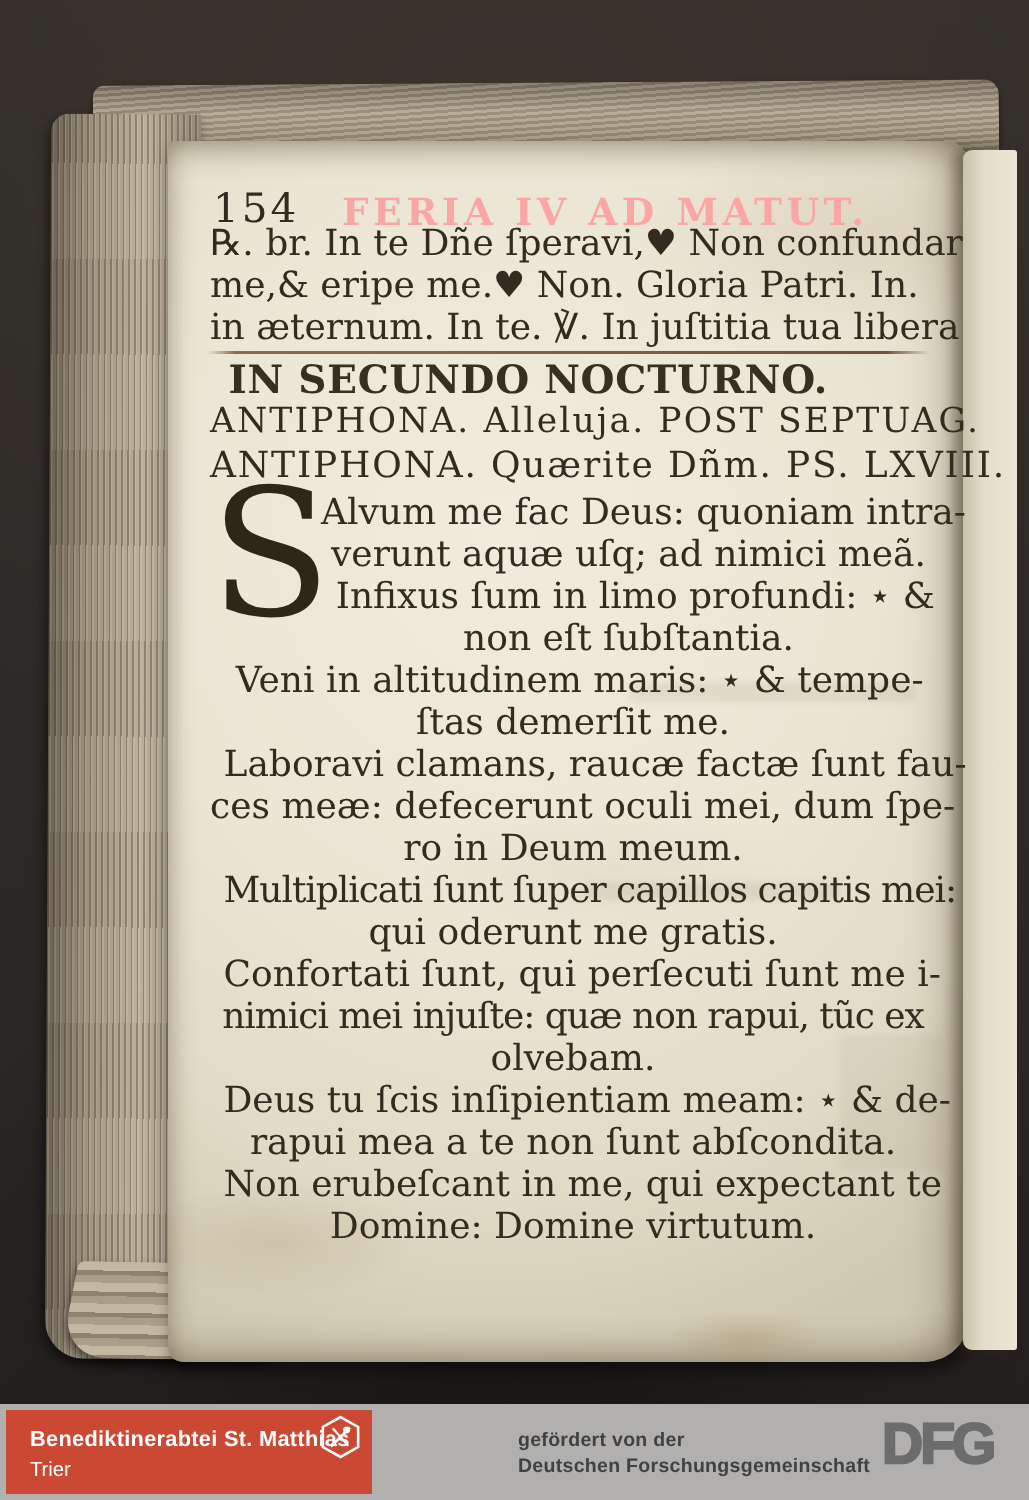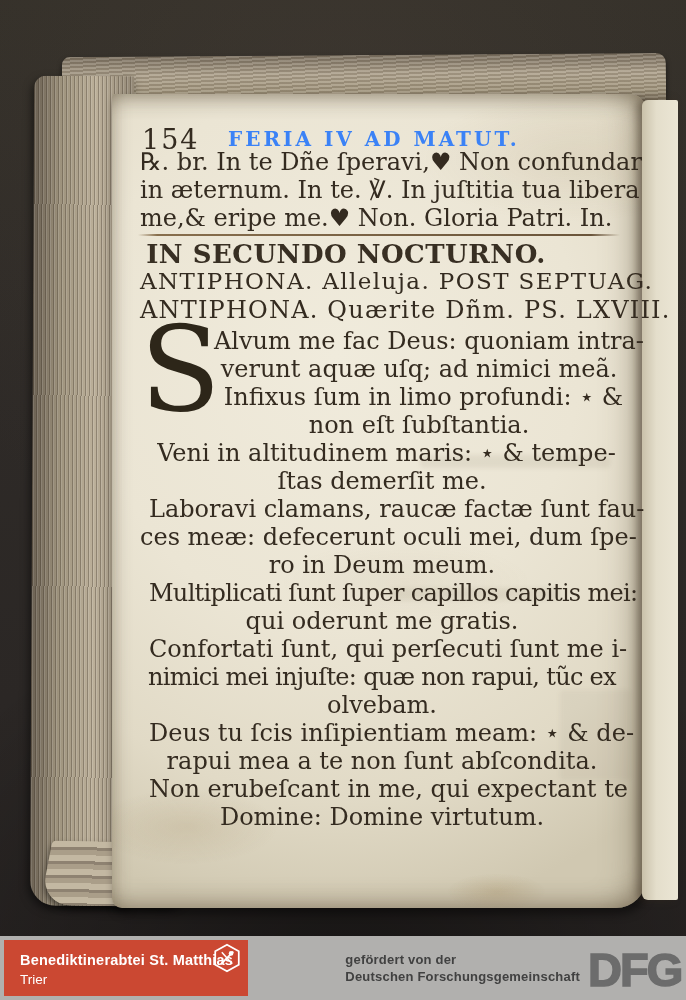--- a/index.html
+++ b/index.html
@@ -73,45 +73,45 @@
   .ghost.g1{left:420px;top:455px;width:190px;height:13px;}
   .ghost.g2{left:390px;top:588px;width:170px;height:12px;}
   .ghost.g3{left:560px;top:690px;width:70px;height:90px;background:rgba(95,84,62,.06);}
   
   .page-content{
     position:absolute;left:112px;top:94px;width:534px;height:814px;
     color:#342b20;
   }
   .page-content > div{position:absolute;white-space:nowrap;}
   .pagenum{left:30px;top:30px;font-size:27px;letter-spacing:2px;}
-  .running-head{left:116px;top:33px;font-size:20px;letter-spacing:3px;font-weight:bold;color:#3b82f6;}
+  .running-head{left:116px;top:33px;font-size:25px;letter-spacing:3px;font-weight:bold;color:#fca5a5;}
   .resp{left:28px;top:54px;width:484px;font-size:24px;line-height:28px;}
   .resp .line{white-space:nowrap;}
   .rule{left:26px;top:140px;width:482px;height:2px;
     background:linear-gradient(90deg,rgba(120,88,48,0) 0%,rgba(110,80,42,.8) 4%,rgba(84,60,32,.85) 94%,rgba(120,88,48,0) 100%);}
-  .nocturn{left:28px;top:145px;width:478px;text-align:center;padding-right:66px;box-sizing:border-box;
+  .nocturn{left:28px;top:145px;width:478px;text-align:right;padding-right:66px;box-sizing:border-box;
     font-size:26px;letter-spacing:.5px;font-weight:bold;color:#382f23;}
   .ant1{left:28px;top:174px;font-size:23px;letter-spacing:1.4px;}
   .ant2{left:28px;top:202px;font-size:24px;letter-spacing:1.2px;}
   .psalm{left:28px;top:233px;width:484px;font-size:24px;line-height:28px;}
   .psalm .line{white-space:nowrap;text-align:center;}
   .psalm .ind{text-indent:9px;}
   .psalm .tight{letter-spacing:-.7px;}
   .dropcap{float:left;width:64px;height:84px;margin:3px 10px 0 0;
     font-size:118px;line-height:78px;color:#2d2619;text-align:center;}
   
   .footer{position:absolute;left:0;top:936px;width:686px;height:64px;background:#b1b0ae;
     font-family:"Liberation Sans","DejaVu Sans",sans-serif;}
   .banner{position:absolute;left:4px;top:4px;width:244px;height:56px;background:#cb4832;color:#fff;}
   .banner .inst{position:absolute;left:16px;top:12px;font-size:14.5px;font-weight:bold;letter-spacing:.2px;white-space:nowrap;}
   .banner .city{position:absolute;left:16px;top:32px;font-size:13.5px;}
   .crest{position:absolute;right:6px;top:3px;width:30px;height:30px;}
   .funding{position:absolute;right:106px;top:15px;text-align:left;font-size:13px;line-height:17px;
     color:#414141;font-weight:bold;letter-spacing:.2px;white-space:nowrap;}
-  .dfg{position:absolute;left:588px;top:6px;font-size:47px;font-weight:bold;color:#6c6c6c;
+  .dfg{position:absolute;left:588px;top:6px;font-size:38px;font-weight:bold;color:#6c6c6c;
     letter-spacing:-2px;-webkit-text-stroke:1.6px #6c6c6c;transform:scaleY(1.0);}
 </style>
 </head>
 <body>
 
 <div class="backdrop"></div>
 
 <div class="top-edge"></div>
 <div class="fore-edge"></div>
 <div class="stack-steps"></div>
@@ -122,22 +122,22 @@
 <div class="ghost g1"></div>
 <div class="ghost g2"></div>
 <div class="ghost g3"></div>
 
 <div class="page-content">
   <div class="pagenum">154</div>
   <div class="running-head">FERIA IV AD MATUT.</div>
 
   <div class="resp">
     <div class="line">℞. br. In te Dñe ſperavi,♥ Non confundar</div>
+    <div class="line">me,&amp; eripe me.♥ Non. Gloria Patri. In.</div>
     <div class="line">in æternum. In te. ℣. In juſtitia tua libera</div>
-    <div class="line">me,&amp; eripe me.♥ Non. Gloria Patri. In.</div>
   </div>
 
   <div class="rule"></div>
 
   <div class="nocturn">IN SECUNDO NOCTURNO.</div>
   <div class="ant1">ANTIPHONA. Alleluja. POST SEPTUAG.</div>
   <div class="ant2">ANTIPHONA. Quærite Dñm. PS. LXVIII.</div>
 
   <div class="psalm">
     <div class="dropcap">S</div>

